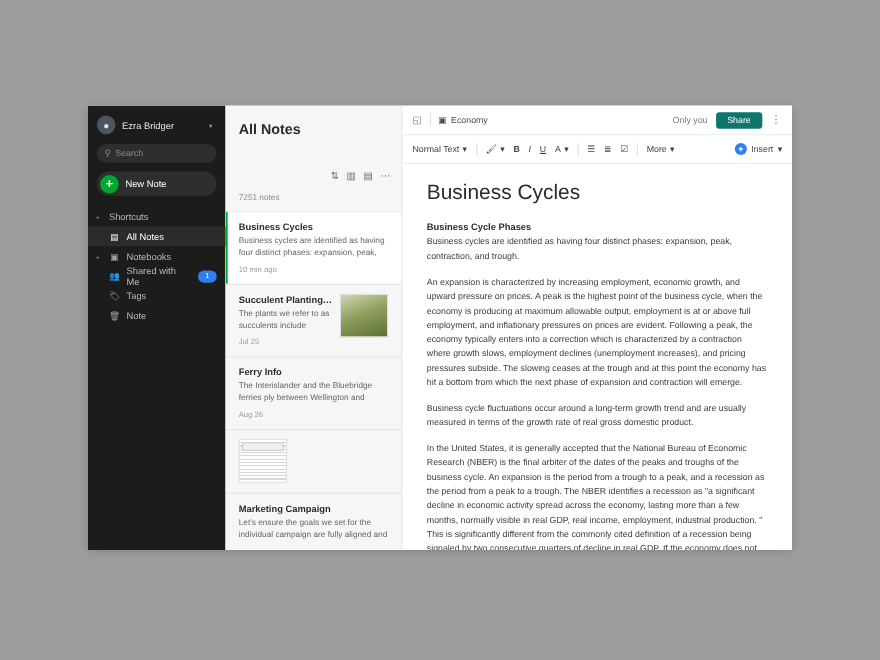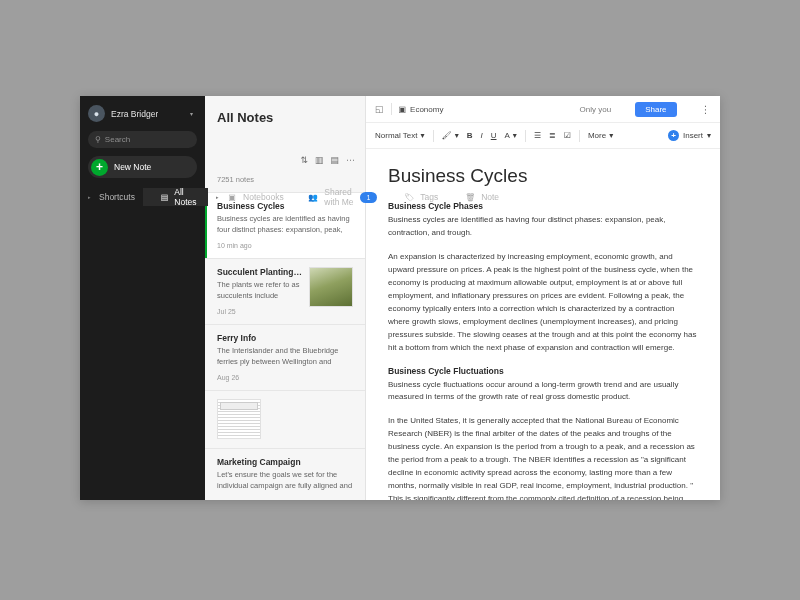--- a/index.html
+++ b/index.html
@@ -102,21 +102,21 @@
     text-align: center;
     font-weight: bold;
     flex: 0 0 auto;
   }
   .new-note-label {
     font-size: 8.5px;
     color: #ffffff;
   }
   .nav-section {
     display: flex;
-    flex-direction: row;
+    flex-direction: column;
   }
   .nav-item {
     display: flex;
     align-items: center;
     height: 18px;
     padding: 0 8px;
     gap: 6px;
     font-size: 8.5px;
     color: #b9b9b9;
     position: relative;
@@ -278,28 +278,28 @@
   }
   .divider-v {
     width: 1px;
     height: 12px;
     background: #e2e2e2;
   }
   .topbar-right {
     margin-left: auto;
     display: flex;
     align-items: center;
-    gap: 24px;
+    gap: 8px;
   }
   .only-you {
     font-size: 8px;
     color: #7b7b7b;
   }
   .share-btn {
-    background: #3b82f6;
+    background: #0f766e;
     color: #fff;
     font-size: 8px;
     border-radius: 3px;
     padding: 3px 10px;
   }
   .kebab {
     font-size: 10px;
     color: #6c6c6c;
     letter-spacing: 0.5px;
   }
@@ -533,19 +533,18 @@
       </span>
     </div>
 
     <div class="doc">
       <h1 class="doc-title">Business Cycles</h1>
 
       <h3>Business Cycle Phases</h3>
       <p>Business cycles are identified as having four distinct phases: expansion, peak, contraction, and trough.</p>
       <p>An expansion is characterized by increasing employment, economic growth, and upward pressure on prices. A peak is the highest point of the business cycle, when the economy is producing at maximum allowable output, employment is at or above full employment, and inflationary pressures on prices are evident. Following a peak, the economy typically enters into a correction which is characterized by a contraction where growth slows, employment declines (unemployment increases), and pricing pressures subside.  The slowing ceases at the trough and at this point the economy has hit a bottom from which the next phase of expansion and contraction will emerge.</p>
 
-      <h3>Business Cycle Fluctuations</h3>
       <p>Business cycle fluctuations occur around a long-term growth trend and are usually measured in terms of the growth rate of real gross domestic product.</p>
       <p>In the United States, it is generally accepted that the National Bureau of Economic Research (NBER) is the final arbiter of the dates of the peaks and troughs of the business cycle. An expansion is the period from a trough to a peak, and a recession as the period from a peak to a trough. The NBER identifies a recession as "a significant decline in economic activity spread across the economy, lasting more than a few months, normally visible in real GDP, real income, employment, industrial production. " This is significantly different from the commonly cited definition of a recession being signaled by two consecutive quarters of decline in real GDP.  If the economy does not begin to expand again then the economy may be considered to be in a state of depression.</p>
     </div>
   </div>
 
 </div>
 
 </body></html>

